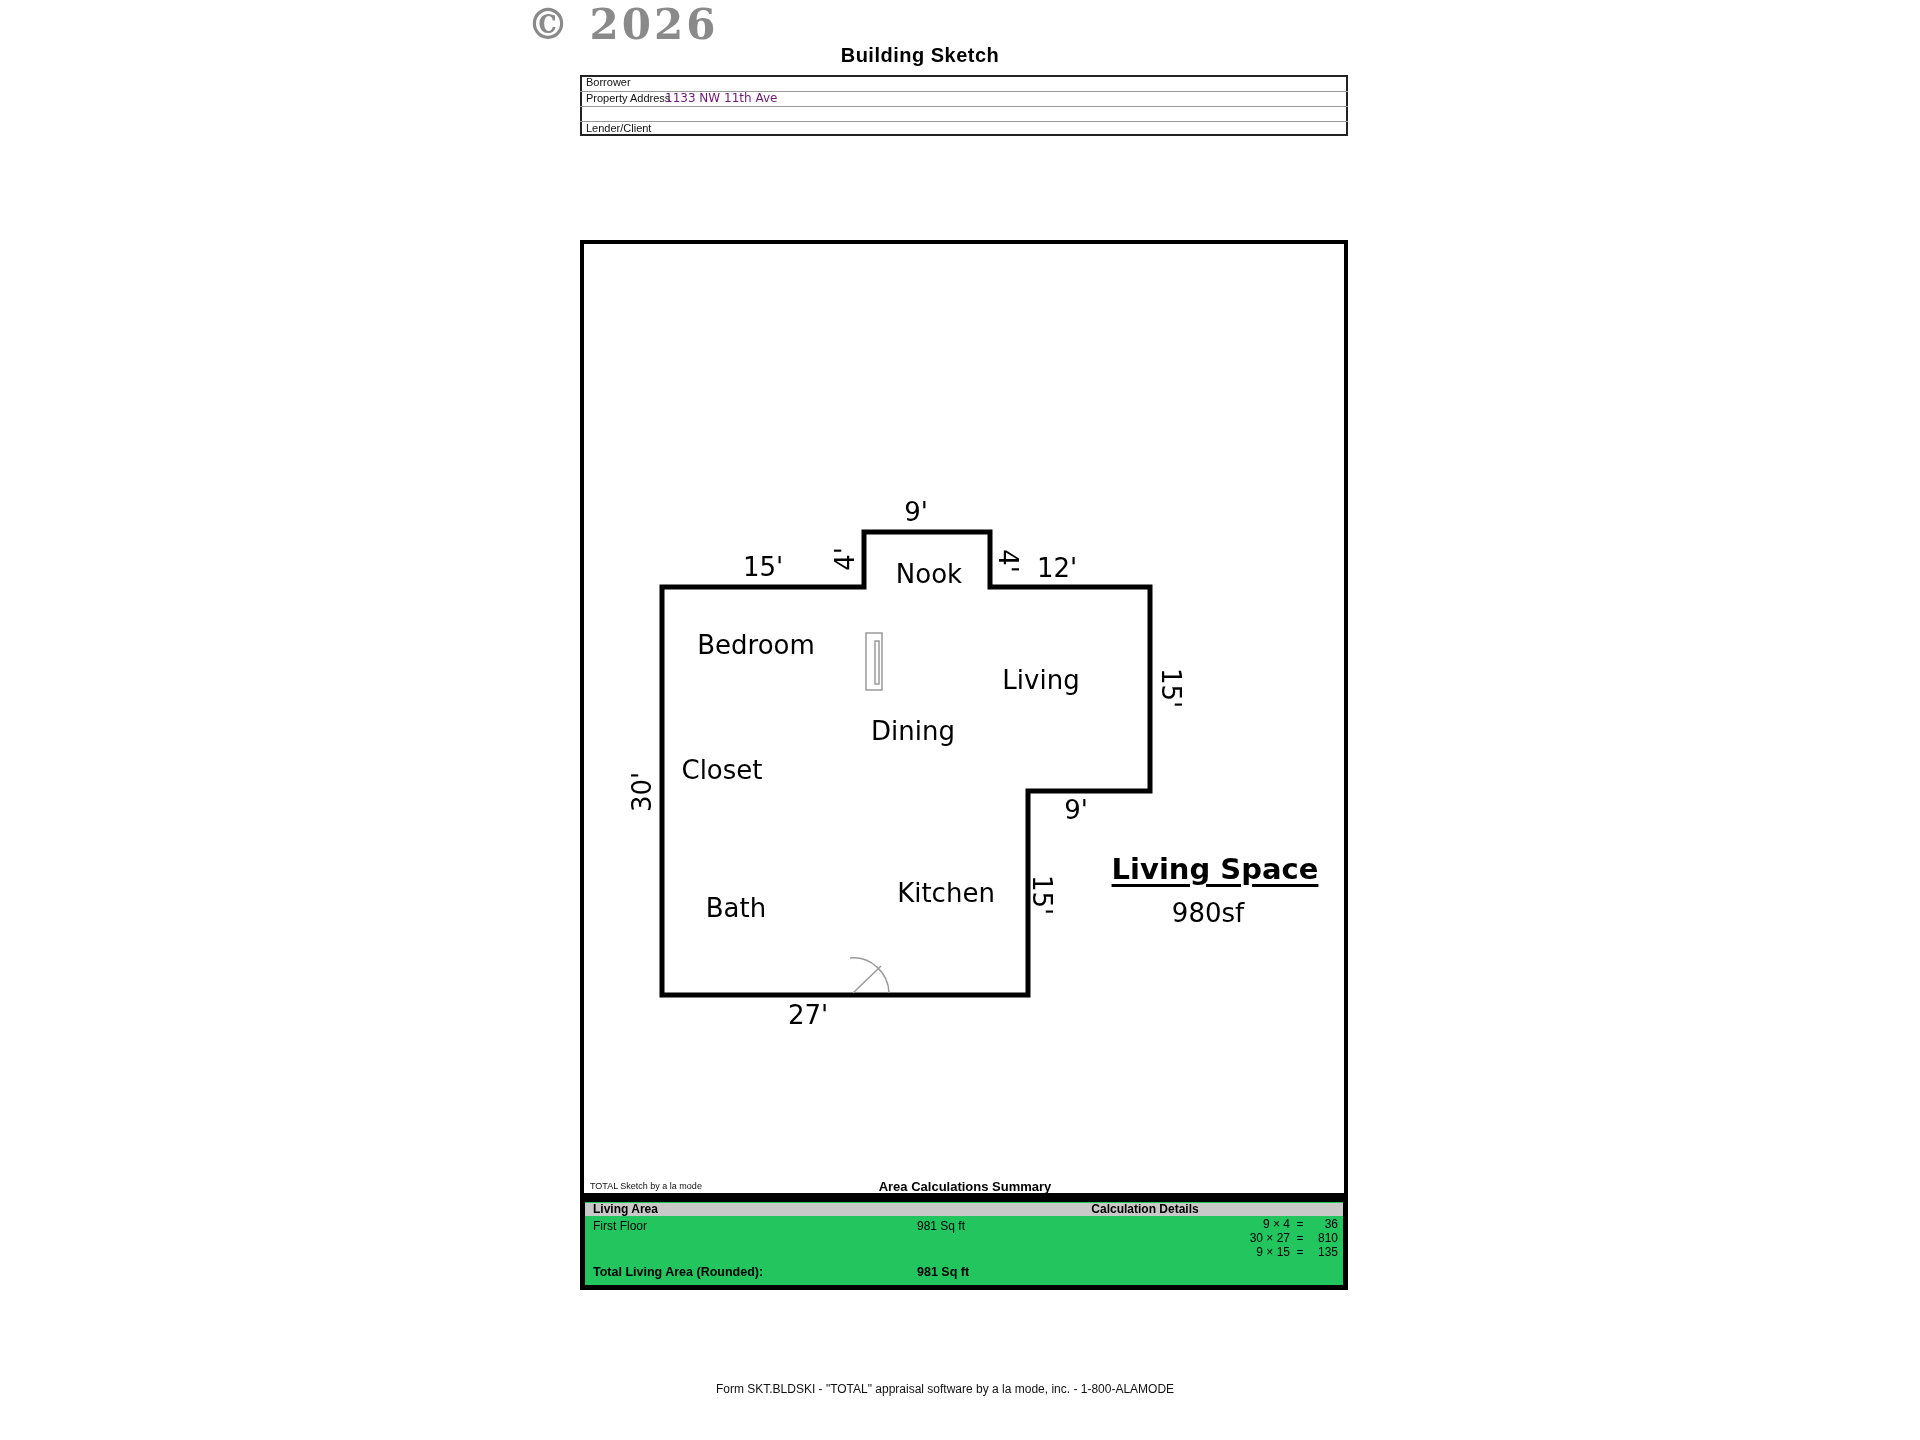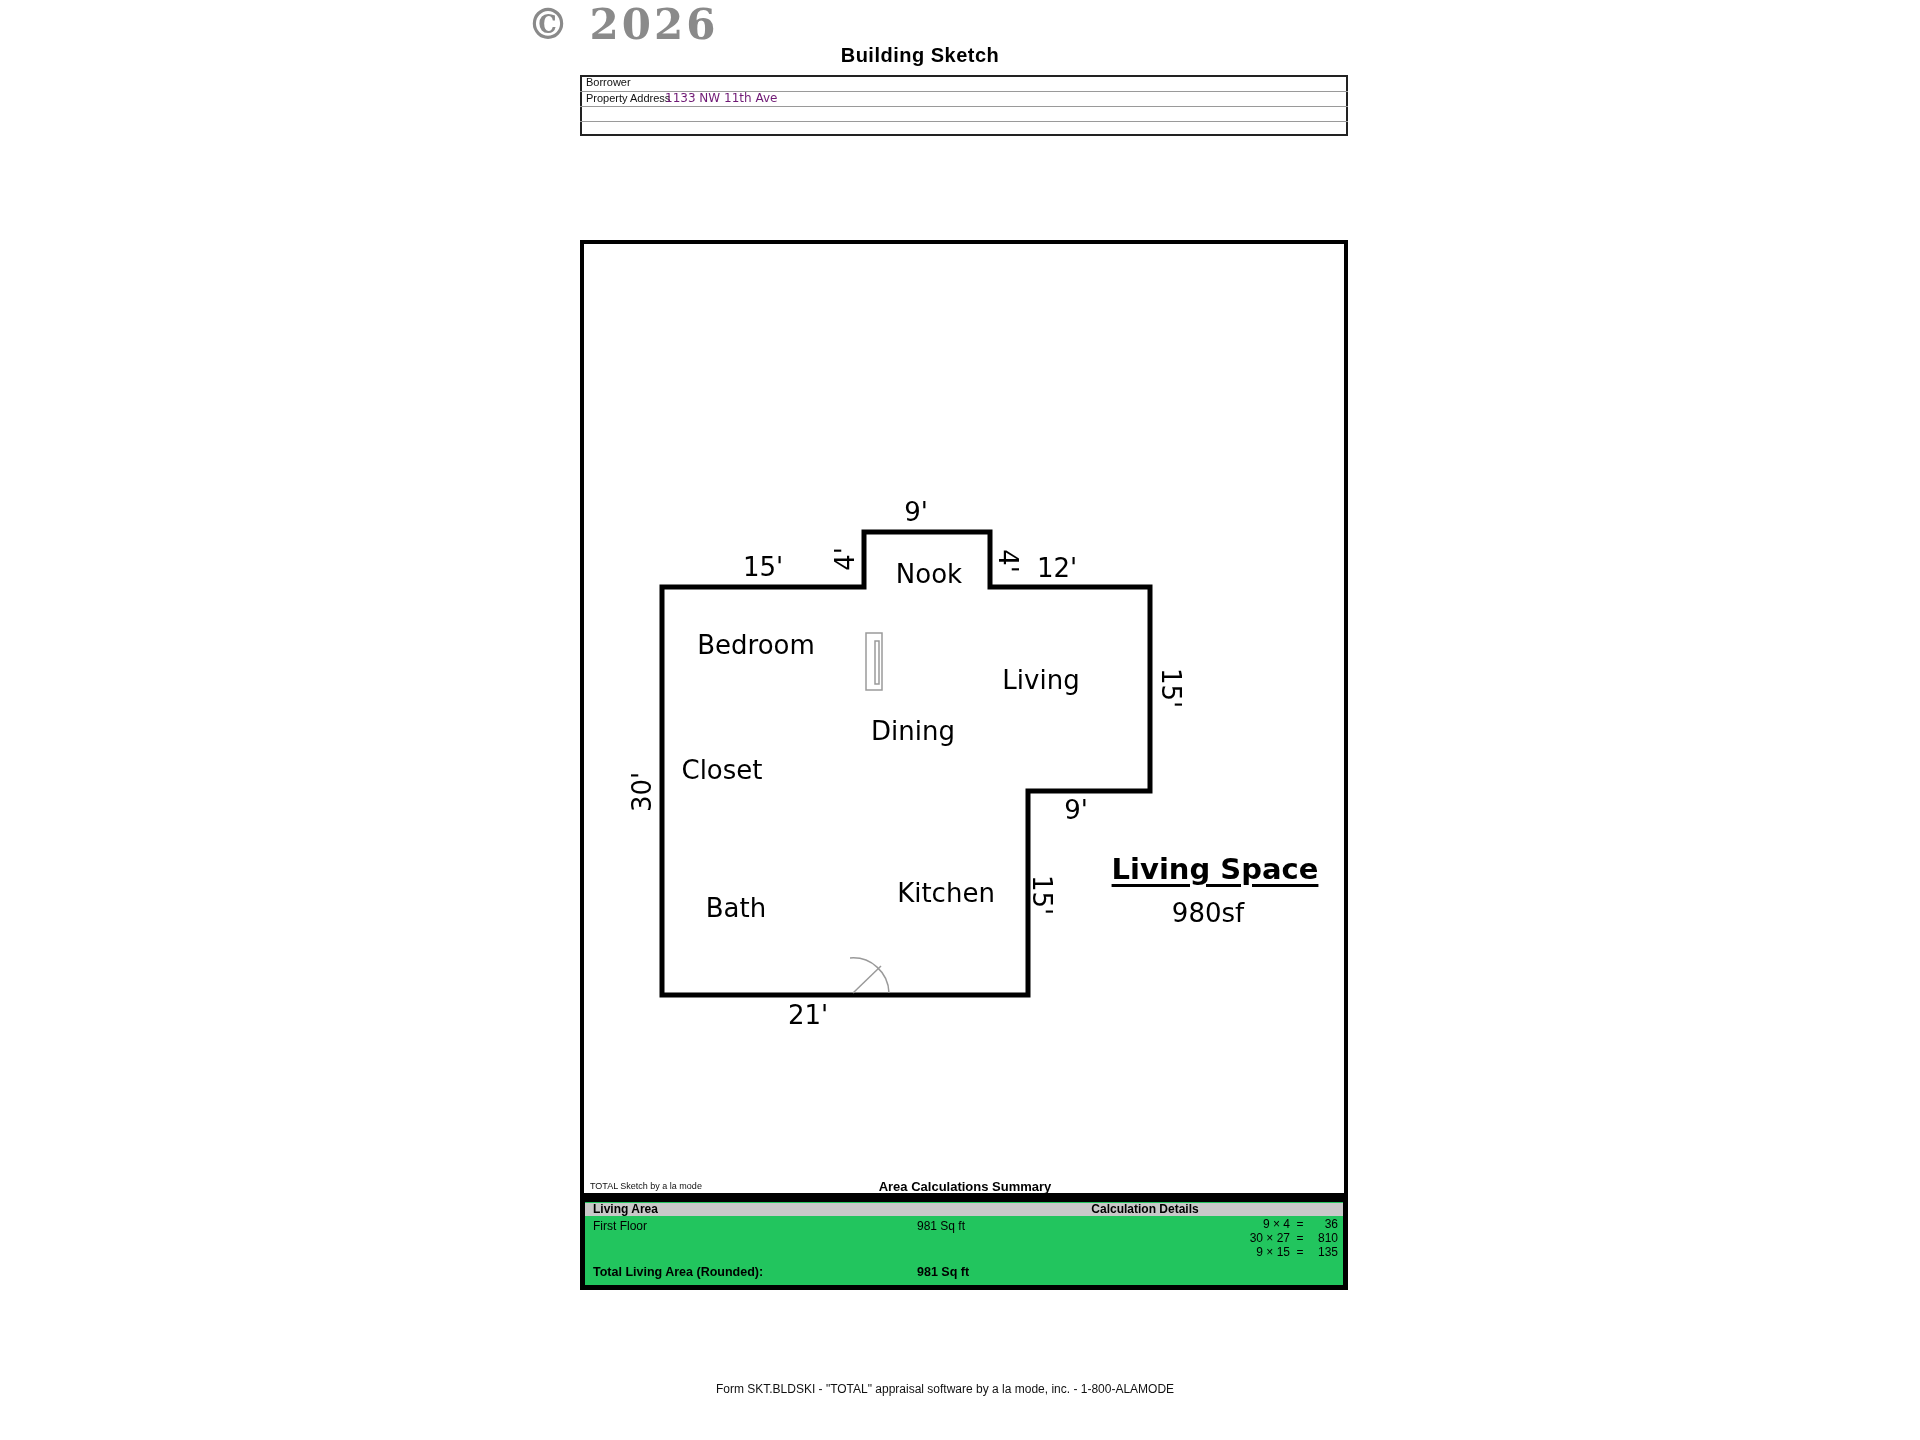--- a/index.html
+++ b/index.html
@@ -75,20 +75,23 @@
       <div class="hdr-row" style="top:0px">
         <span class="hdr-label">Borrower</span>
       </div>
       <div class="hdr-sep" style="top:16px"></div>
       <div class="hdr-row" style="top:16px">
         <span class="hdr-label">Property Address</span>
         <span class="hdr-val" style="left:85px">1133 NW 11th Ave</span>
       </div>
       <div class="hdr-sep" style="top:31px"></div>
       <div class="hdr-sep" style="top:46px"></div>
+      <div class="hdr-row" style="top:46px">
+        <span class="hdr-label">Lender/Client</span>
+      </div>
     </div>
   </div>
 
   <div class="sketch-box">
     <div class="plan-layer">
 
       <svg class="plan-svg" width="768" height="957" viewBox="0 0 768 957">
 
         <polygon points="82,347 284,347 284,292 410,292 410,347 570,347 570,551 448,551 448,755 82,755" fill="#ffffff" stroke="#000000" stroke-width="5"></polygon>
 
@@ -105,21 +108,21 @@
 
       <div class="plan-label" style="left:336px;top:272px">9'</div>
       <div class="plan-label" style="left:183px;top:327px">15'</div>
       <div class="plan-label rot-ccw" style="left:265px;top:319px">4'</div>
       <div class="plan-label rot-cw" style="left:428px;top:321px">4'</div>
       <div class="plan-label" style="left:477px;top:328px">12'</div>
       <div class="plan-label rot-cw" style="left:591px;top:448px">15'</div>
       <div class="plan-label rot-ccw" style="left:62px;top:552px">30'</div>
       <div class="plan-label" style="left:496px;top:570px">9'</div>
       <div class="plan-label rot-cw" style="left:462px;top:655px">15'</div>
-      <div class="plan-label" style="left:228px;top:775px">21'</div>
+      <div class="plan-label" style="left:228px;top:775px">27'</div>
 
       <div class="plan-label" style="left:349px;top:334px">Nook</div>
       <div class="plan-label" style="left:176px;top:405px">Bedroom</div>
       <div class="plan-label" style="left:461px;top:440px">Living</div>
       <div class="plan-label" style="left:333px;top:491px">Dining</div>
       <div class="plan-label" style="left:142px;top:530px">Closet</div>
       <div class="plan-label" style="left:366px;top:653px">Kitchen</div>
       <div class="plan-label" style="left:156px;top:668px">Bath</div>
 
       <div class="ls-head">Living Space</div>

